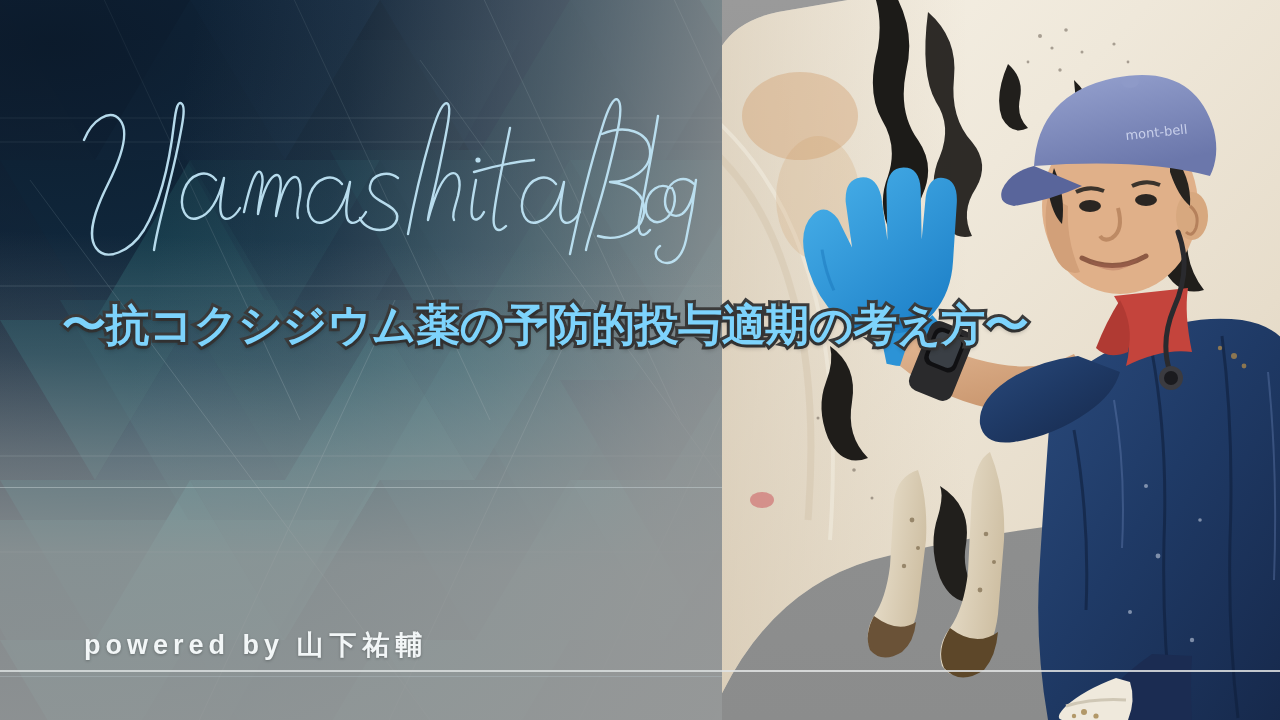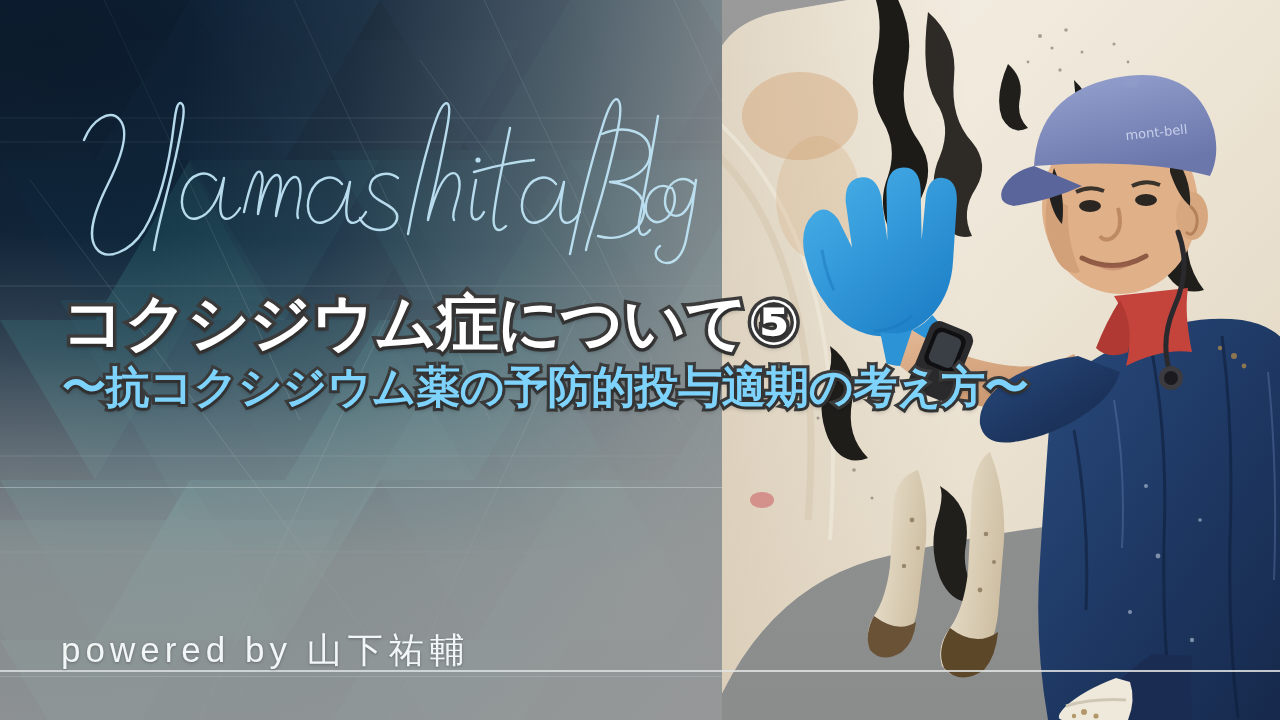--- a/index.html
+++ b/index.html
@@ -131,25 +131,25 @@
     letter-spacing:-0.5px;
     white-space:nowrap;
     -webkit-text-stroke:6px #3c3c3c;
     paint-order:stroke fill;
     text-shadow:0 3px 5px rgba(0,0,0,0.32);
   }
 
   
   .footer {
     position:absolute;
-    left:61px; top:627px;
-    font-size:35px;
+    left:84px; top:627px;
+    font-size:27px;
     color:#f2f6f7;
     letter-spacing:5px;
-    font-weight:400;
+    font-weight:700;
     white-space:nowrap;
     text-shadow:0 1px 3px rgba(0,0,0,0.28);
   }
   .footer .jp { letter-spacing:6px; }
 </style>
 </head>
 <body>
 
 <div id="stage">
 
@@ -525,21 +525,20 @@
 
         <path d="M636,122 C626,112 612,118 608,132 C604,148 614,158 624,152
                  C632,146 636,132 638,118 C636,136 632,160 628,178
                  C624,196 614,204 604,200 C596,196 596,188 602,184"></path>
       </g>
     </svg>
     <div class="script-fallback">YamashitaBlog</div>
   </div>
 
   <div class="headline-wrap">
-    <div class="headline">コクシジウム症について⑤</div>
     <div class="subhead">〜抗コクシジウム薬の予防的投与適期の考え方〜</div>
   </div>
 
   <div class="footer">
     <span>powered by </span><span class="jp">山下祐輔</span>
   </div>
 
 </div>
 
 </body></html>

